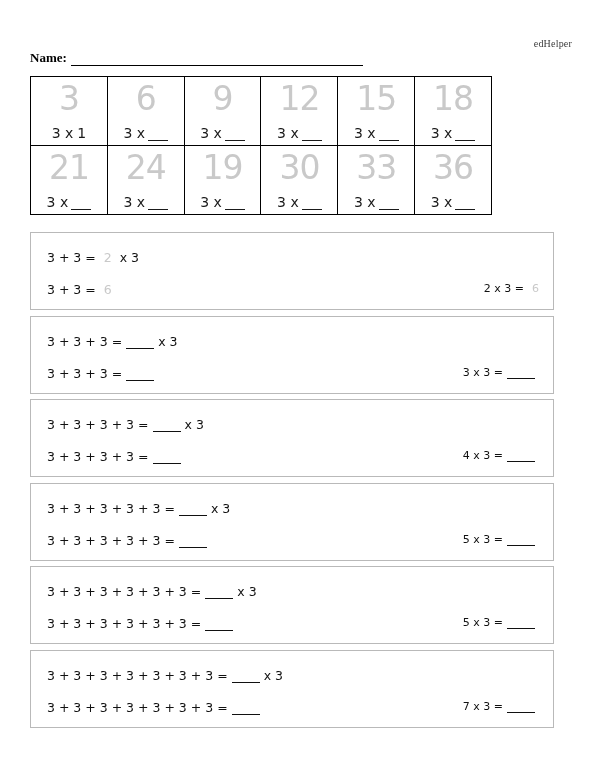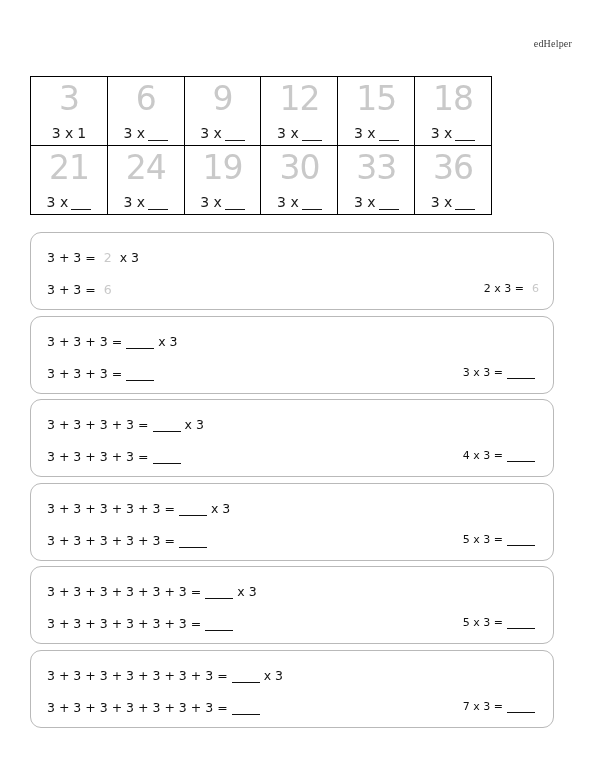--- a/index.html
+++ b/index.html
@@ -109,21 +109,21 @@
   .cell-eq .filled {
     margin-left: 4px;
   }
   
   .box {
     position: absolute;
     left: 30px;
     width: 524px;
     height: 78px;
     border: 1px solid #b9b9b9;
-    border-radius: 11px;
+    border-radius: 0;
     box-sizing: border-box;
     background: #fff;
   }
   .line1 {
     position: absolute;
     left: 16px;
     top: 17px;
     font-family: "DejaVu Sans", sans-serif;
     font-size: 12.5px;
     color: #111;
@@ -165,20 +165,24 @@
     font-family: "DejaVu Sans", sans-serif;
   }
 </style>
 </head>
 <body>
 
 <div class="page">
 
   <div class="brand">edHelper</div>
 
+  <div class="name-row">
+    <span class="name-label">Name:</span>
+    <span class="name-line"></span>
+  </div>
 
   <div class="grid">
     <div class="grid-row first" id="grid-row-0">
         <div class="cell">
           <div class="big-num">3</div>
           <div class="cell-eq">
             <span>3  x</span>
             <span class="filled">1</span>
           </div>
         </div>

